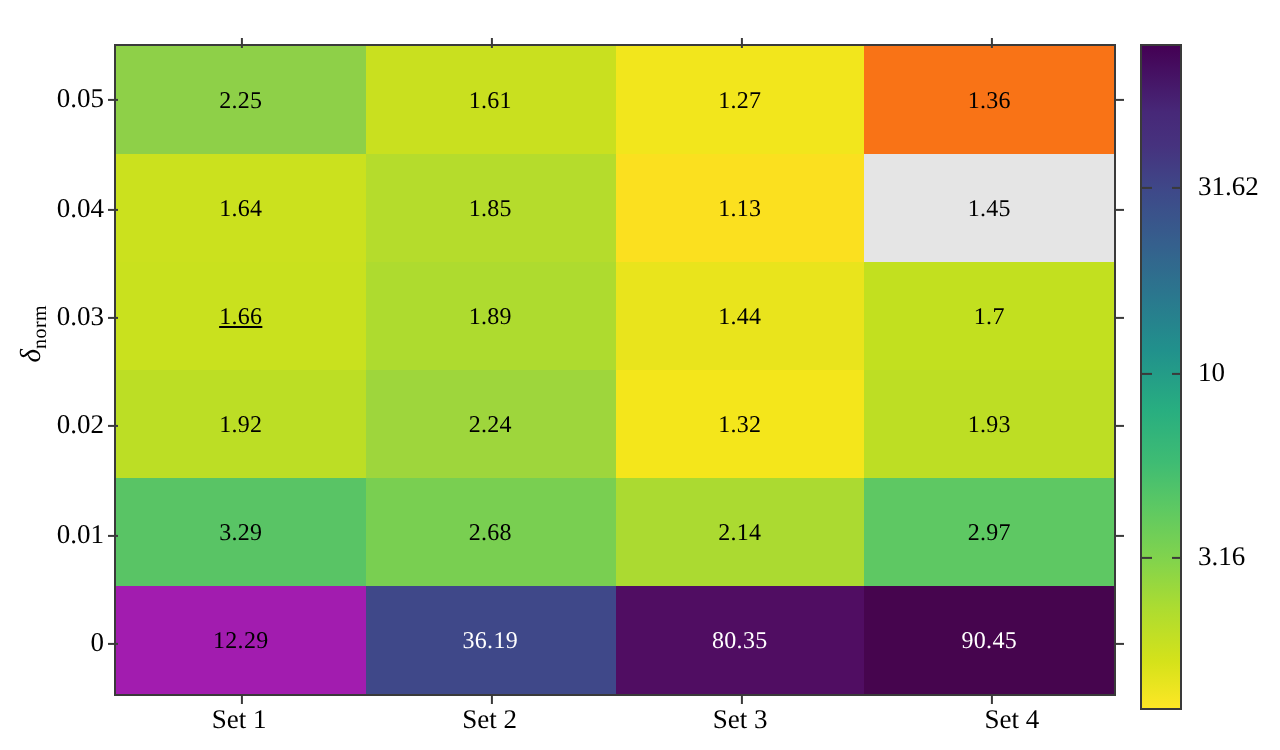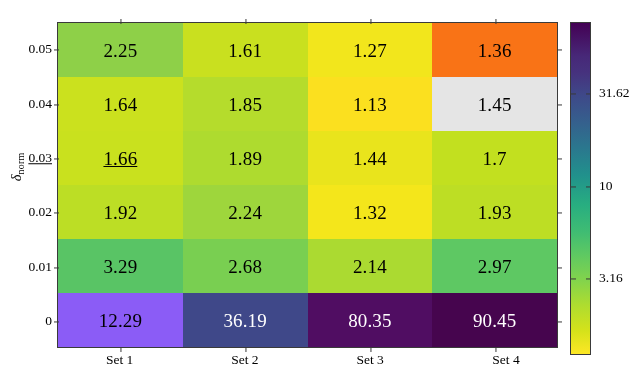--- a/index.html
+++ b/index.html
@@ -77,21 +77,21 @@
     grid-template-columns: repeat(4, 1fr);
     grid-template-rows: repeat(6, 1fr);
   }
   .cell {
     position: relative;
     display: flex;
     align-items: center;
     justify-content: center;
   }
   .cell-value {
-    font-size: 19px;
+    font-size: 12px;
     line-height: 1;
     letter-spacing: .15px;
   }
 
   
   .tick-h {
     position: absolute;
     left: -4.5px;
     width: 5px;
     height: 1.1px;
@@ -188,21 +188,21 @@
 
 <div id="root">
 
   <div class="ylabel">
     <span class="ital">δ</span><span class="sub">norm</span>
   </div>
 
   <div id="ytick-wrap">
       <div class="ytick" style="top: 49.1667px;">0.05</div>
       <div class="ytick" style="top: 103.5px;">0.04</div>
-      <div class="ytick" style="top: 157.833px; text-decoration: underline;">0.03</div>
+      <div class="ytick" style="top: 157.833px;">0.03</div>
       <div class="ytick" style="top: 212.167px;">0.02</div>
       <div class="ytick" style="top: 266.5px;">0.01</div>
       <div class="ytick" style="top: 320.833px;">0</div>
     </div>
 
   <div id="plot">
     <div id="grid">
         <div class="cell" style="background: rgb(142, 208, 72);">
           <span class="cell-value" style="color: rgb(0, 0, 0);">2.25</span>
         </div>
@@ -256,21 +256,21 @@
         </div>
         <div class="cell" style="background: rgb(121, 207, 81);">
           <span class="cell-value" style="color: rgb(0, 0, 0);">2.68</span>
         </div>
         <div class="cell" style="background: rgb(171, 218, 49);">
           <span class="cell-value" style="color: rgb(0, 0, 0);">2.14</span>
         </div>
         <div class="cell" style="background: rgb(94, 200, 99);">
           <span class="cell-value" style="color: rgb(0, 0, 0);">2.97</span>
         </div>
-        <div class="cell" style="background: #8b5cf6;">
+        <div class="cell" style="background: #a21caf;">
           <span class="cell-value" style="color: rgb(0, 0, 0);">12.29</span>
         </div>
         <div class="cell" style="background: rgb(63, 72, 137);">
           <span class="cell-value" style="color: rgb(255, 255, 255);">36.19</span>
         </div>
         <div class="cell" style="background: rgb(80, 13, 98);">
           <span class="cell-value" style="color: rgb(255, 255, 255);">80.35</span>
         </div>
         <div class="cell" style="background: rgb(70, 5, 78);">
           <span class="cell-value" style="color: rgb(255, 255, 255);">90.45</span>

